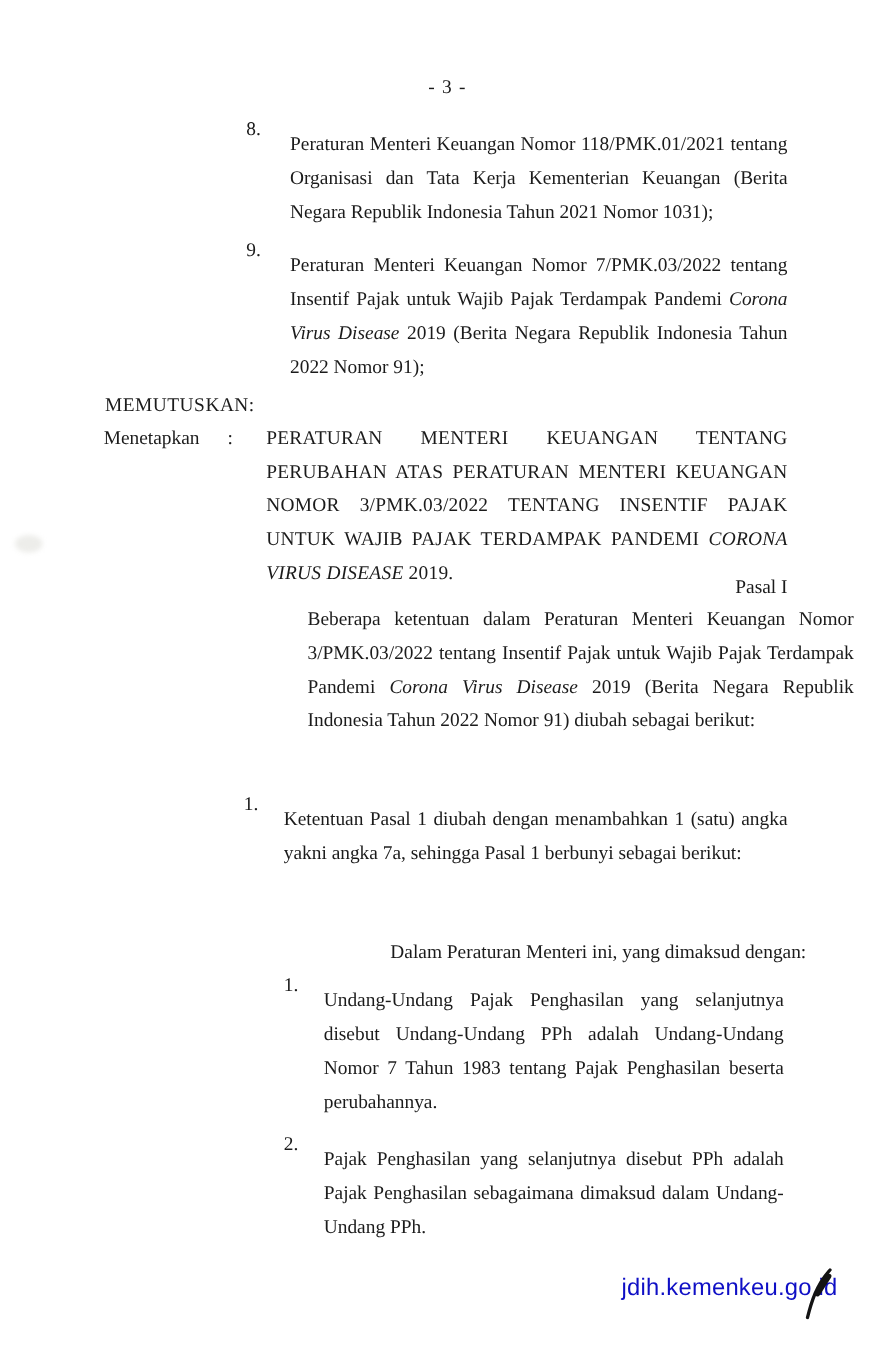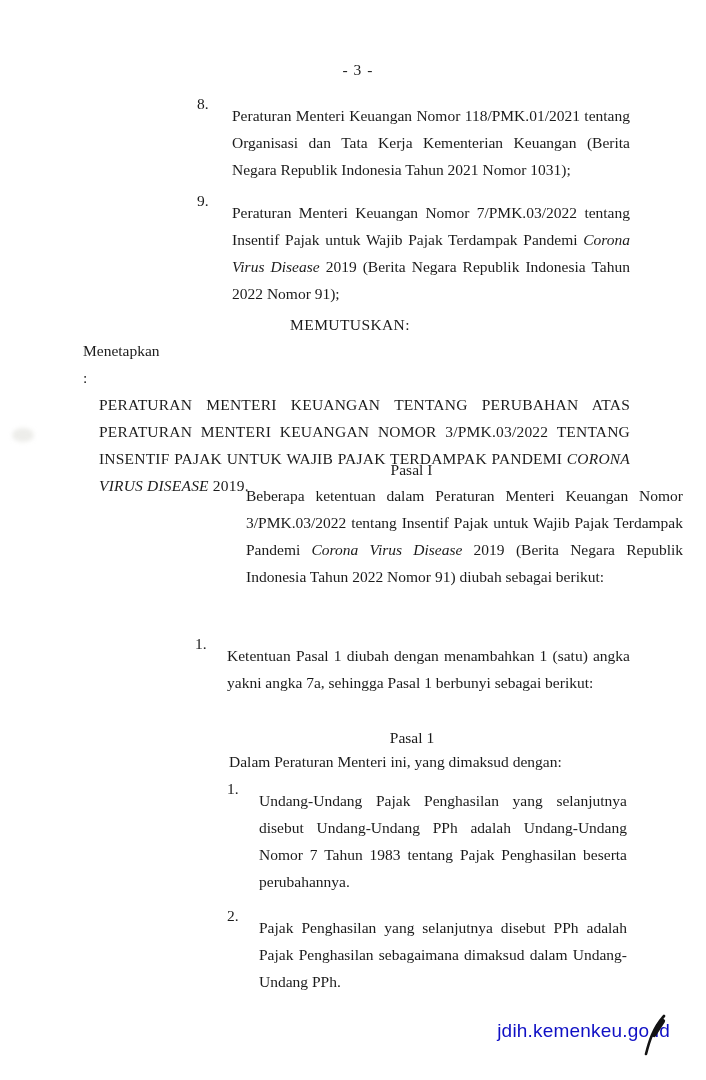--- a/index.html
+++ b/index.html
@@ -31,38 +31,37 @@
     top: 90px; left: 197px; width: 433px;
   }
   .li-row { display: flex; }
   .li-row + .li-row { margin-top: 4px; }
   .li-num { flex: none; width: 35px; }
   .li-body { flex: 1; text-align: justify; margin-top: 12px; }
 
   .memutuskan {
     position: absolute;
     top: 311px; left: 84px; width: 532px;
-    text-align: center;
+    text-align: left;
     letter-spacing: 0.4px;
   }
 
   .menetapkan {
     position: absolute;
     top: 337px; left: 83px; width: 547px;
     display: flex;
-    flex-direction: column;
   }
   .men-label { flex: none; width: 99px; }
   .men-colon { flex: none; width: 15px; }
   .men-text  { flex: 1; text-align: justify; letter-spacing: 0.2px; margin-left: 16px; }
 
   .pasal-roman-heading {
     position: absolute;
     top: 456px; left: 193px; width: 437px;
-    text-align: center;
+    text-align: right;
   }
   .pasal-roman-intro {
     position: absolute;
     top: 482px; left: 198px; width: 437px;
     text-align: justify;
     margin-left: 48px;
   }
   .amendment {
     position: absolute;
     top: 630px; left: 195px; width: 435px;
@@ -70,21 +69,21 @@
   }
   .amendment .li-num { width: 32px; }
 
   .pasal1-heading {
     position: absolute;
     top: 724px; left: 197px; width: 430px;
     text-align: center;
   }
   .pasal1-intro {
     position: absolute;
-    top: 748px; left: 229px; width: 404px;
+    top: 748px; left: 241px; width: 404px; text-align: right;
   }
   .definitions {
     position: absolute;
     top: 775px; left: 227px; width: 400px;
   }
   .definitions .li-num { width: 32px; }
   .definitions .li-row + .li-row { margin-top: 7px; }
 
   .watermark {
     position: absolute;
@@ -139,21 +138,20 @@
 
   <div class="pasal-roman-heading">Pasal I</div>
 
   <div class="pasal-roman-intro"><span>Beberapa ketentuan dalam Peraturan Menteri Keuangan Nomor 3/PMK.03/2022 tentang Insentif Pajak untuk Wajib Pajak Terdampak Pandemi </span><i>Corona Virus Disease</i><span> 2019 (Berita Negara Republik Indonesia Tahun 2022 Nomor 91) diubah sebagai berikut:</span></div>
 
   <div class="amendment">
     <div class="li-num">1.</div>
     <div class="li-body">Ketentuan Pasal 1 diubah dengan menambahkan 1 (satu) angka yakni angka 7a, sehingga Pasal 1 berbunyi sebagai berikut:</div>
   </div>
 
-  <div class="pasal1-heading">Pasal 1</div>
 
   <div class="pasal1-intro">Dalam Peraturan Menteri ini, yang dimaksud dengan:</div>
 
   <div class="definitions">
     <div class="li-row">
       <div class="li-num">1.</div>
       <div class="li-body">Undang-Undang Pajak Penghasilan yang selanjutnya disebut Undang-Undang PPh adalah Undang-Undang Nomor 7 Tahun 1983 tentang Pajak Penghasilan beserta perubahannya.</div>
     </div>
     <div class="li-row">
       <div class="li-num">2.</div>

